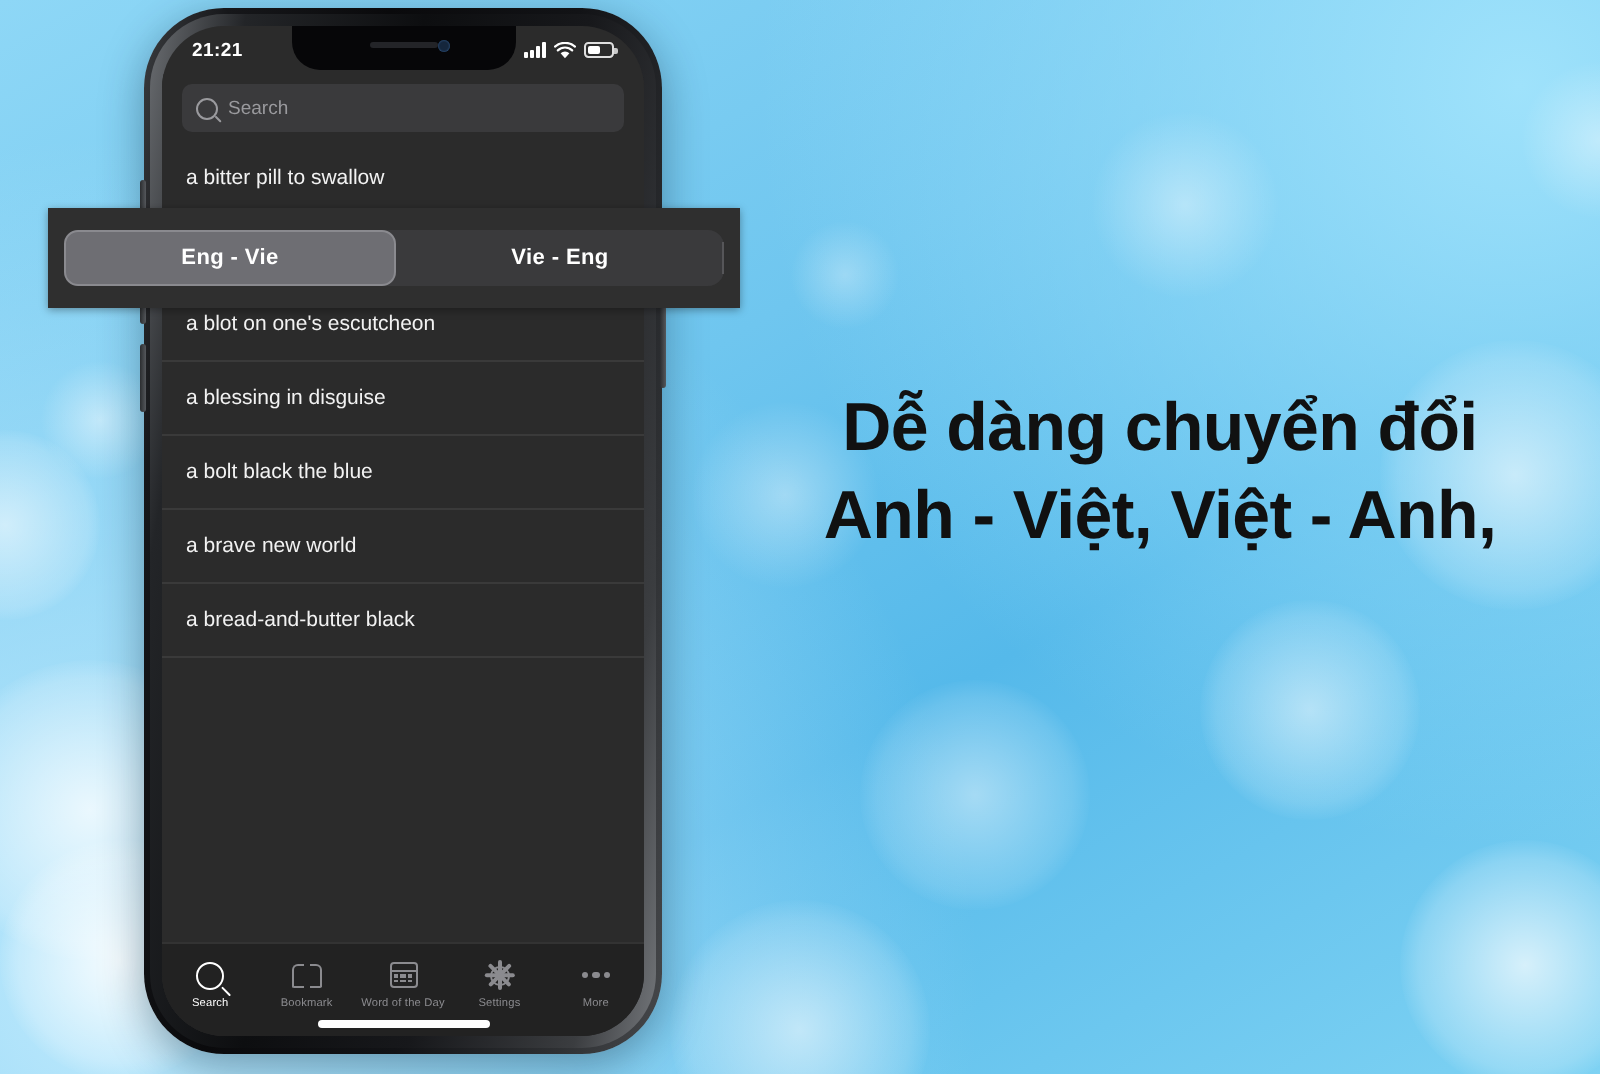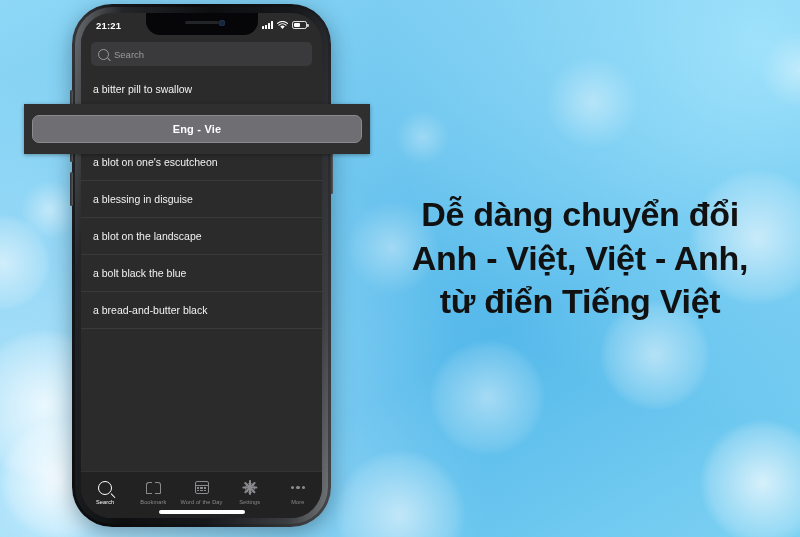--- a/index.html
+++ b/index.html
@@ -181,22 +181,22 @@
           <span class="mag"></span>
           <span class="search-ph">Search</span>
         </div>
       </div>
 
       <div class="list">
         <div class="row">a bitter pill to swallow</div>
         <div class="row">a black tie meeting</div>
         <div class="row">a blot on one's escutcheon</div>
         <div class="row">a blessing in disguise</div>
-        <div class="row">a blot on the landscape</div>
         <div class="row">a bolt black the blue</div>
+        <div class="row">a brave new world</div>
         <div class="row">a bread-and-butter black</div>
       </div>
 
       <div class="tabbar">
         <div class="tab active">
           <span class="ico">
               <span class="i-search"></span>
             </span>
           <span class="lbl">Search</span>
         </div>
@@ -247,22 +247,25 @@
 
       <span class="homebar"></span>
     </div>
   </div>
 
   <div id="segband">
     <div class="segtrack">
       <div class="segitem sel">
         <span>Eng - Vie</span>
       </div>
+      <div class="segitem">
+        <span>Vie - Eng</span>
+        <span class="divider"></span>
+      </div>
     </div>
   </div>
 
   <div id="headline">
     <div>Dễ dàng chuyển đổi</div>
     <div>Anh - Việt, Việt - Anh,</div>
-    <div>từ điển Tiếng Việt</div>
   </div>
 
 </div>
 
 </body></html>

